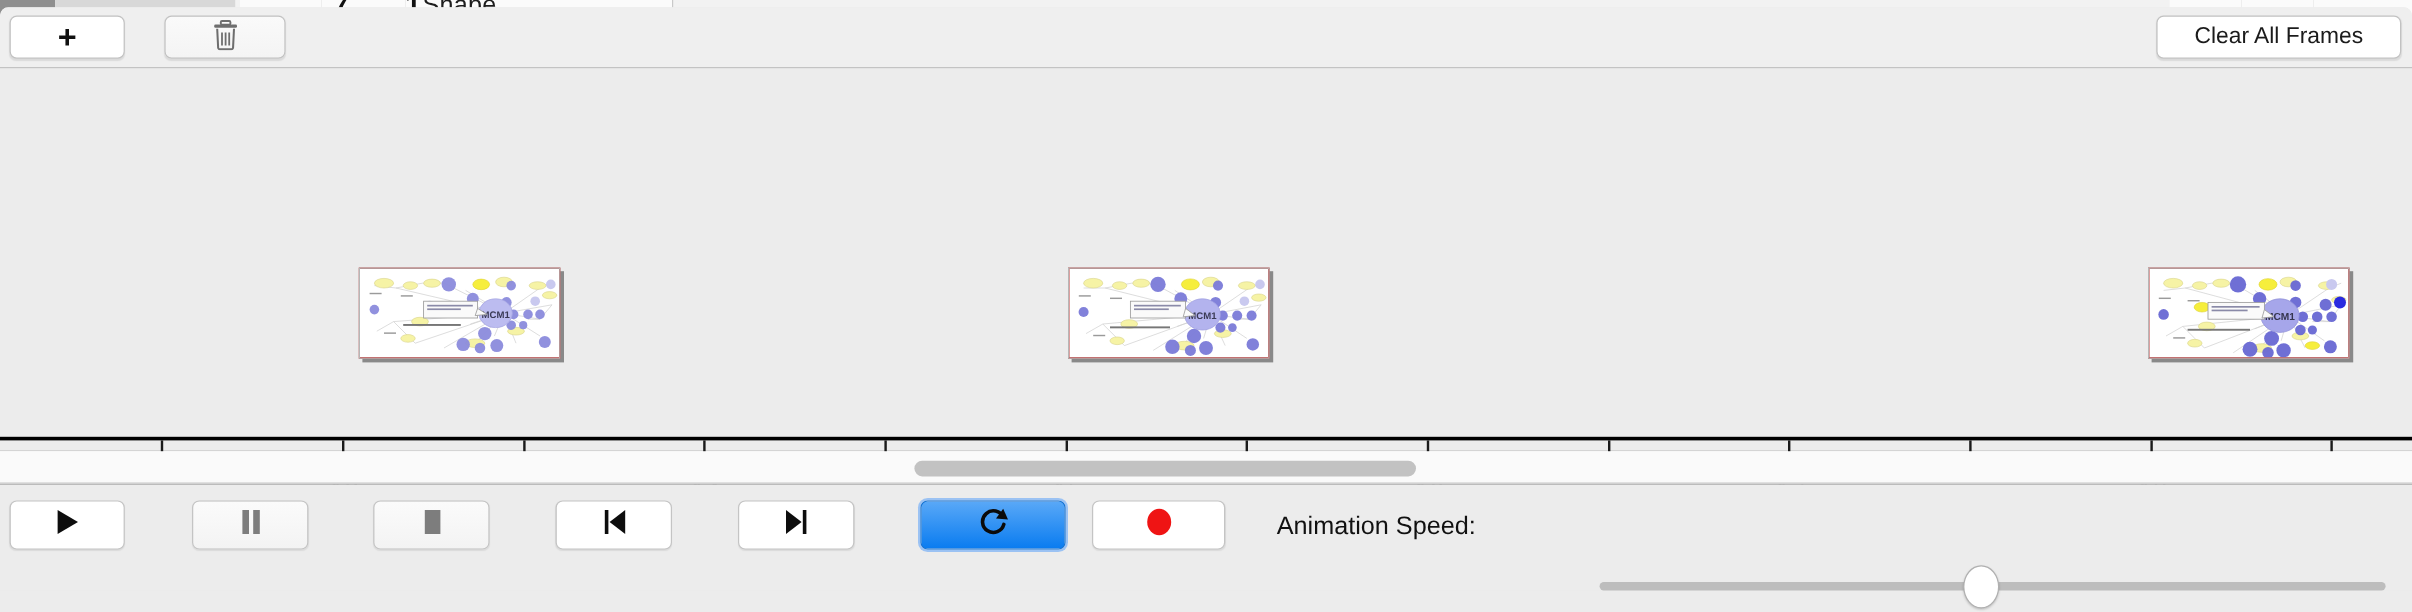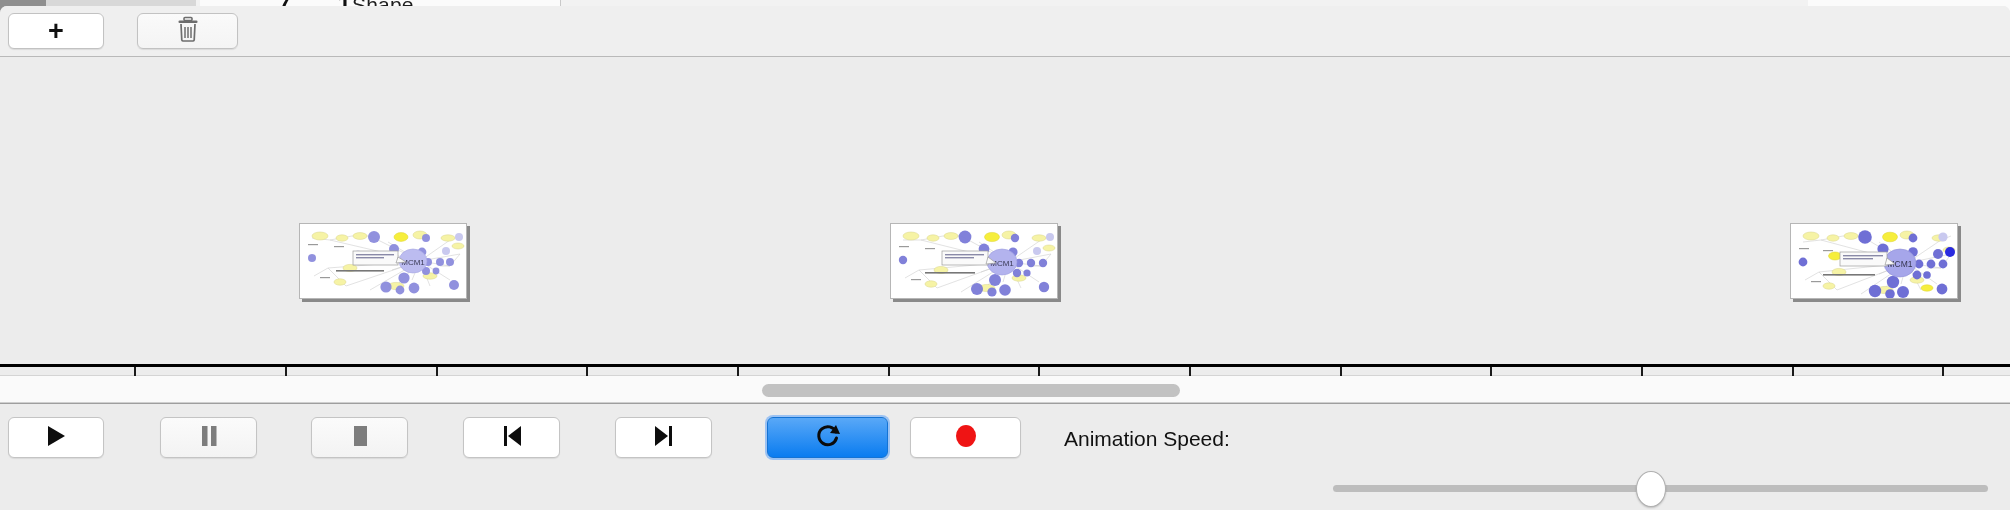--- a/index.html
+++ b/index.html
@@ -40,21 +40,21 @@
     display:flex;align-items:center;justify-content:center;cursor:default;}
   .btn-add{left:8px;top:7px;width:96px;height:36px;background:#fff;}
   .btn-del{left:137px;top:7px;width:101px;height:36px;background:linear-gradient(to bottom,#fafafa,#f4f4f4);}
   .btn-clear{right:9px;top:7px;width:204px;height:36px;background:#fff;
     font-size:19px;color:#1b1b1b;}
   .plus{font-size:27px;font-weight:bold;line-height:1;color:#111;}
 
   
   .timeline{position:relative;height:318px;background:#ececec;border-bottom:1px solid #d4d4d4;}
   .thumb{position:absolute;box-sizing:border-box;background:#b91c1c;
-    border:1px solid #b6b6b6;box-shadow:3px 3px 0 rgba(120,120,120,.85);overflow:hidden;}
+    border:1px solid #b6b6b6;box-shadow:3px 3px 0 rgba(120,120,120,.85);overflow:hidden;font-weight:bold;}
   .thumb svg{display:block;}
 
   
   .axis-line{position:absolute;left:0;top:307px;width:2010px;height:3px;background:#000;}
   .tick{position:absolute;top:310px;width:2px;background:#1a1a1a;}
   .tick.major{height:23px;}
   .tick.minor{height:13px;}
   .ticklabel{position:absolute;top:340px;font-size:22px;color:#111;transform:translateX(-50%);white-space:nowrap;}
   .axis-title{position:absolute;top:379px;left:0;width:2010px;text-align:center;font-size:21px;color:#111;}
 
@@ -106,20 +106,23 @@
         <span>
           <svg width="22" height="26" viewBox="0 0 22 26">
             <rect x="7" y="1.5" width="8" height="3" rx="1" fill="none" stroke="#6e6e6e" stroke-width="1.6"></rect>
             <rect x="1.5" y="4.5" width="19" height="2.6" rx="1.1" fill="#6e6e6e"></rect>
             <path d="M4 8 L4.8 24 A1.5 1.5 0 0 0 6.3 25 L15.7 25 A1.5 1.5 0 0 0 17.2 24 L18 8" fill="none" stroke="#6e6e6e" stroke-width="1.7"></path>
             <line x1="8" y1="11" x2="8" y2="22" stroke="#6e6e6e" stroke-width="1.5"></line>
             <line x1="11" y1="11" x2="11" y2="22" stroke="#6e6e6e" stroke-width="1.5"></line>
             <line x1="14" y1="11" x2="14" y2="22" stroke="#6e6e6e" stroke-width="1.5"></line>
           </svg>
         </span>
+      </div>
+      <div class="btn btn-clear">
+        <span>Clear All Frames</span>
       </div>
     </div>
 
     <div class="timeline">
 
       <div class="thumb" style="left:299px;top:166px;width:168px;height:76px;">
         <svg width="166" height="74" viewBox="0 0 166 74">
           <rect width="166" height="74" fill="#ffffff"></rect>
           <g stroke="#cfcfcf" stroke-width="0.6" fill="none">
             <path d="M120 37 L70 12 M120 37 L88 18 M120 37 L150 16 M120 37 L160 30 M120 37 L150 42

